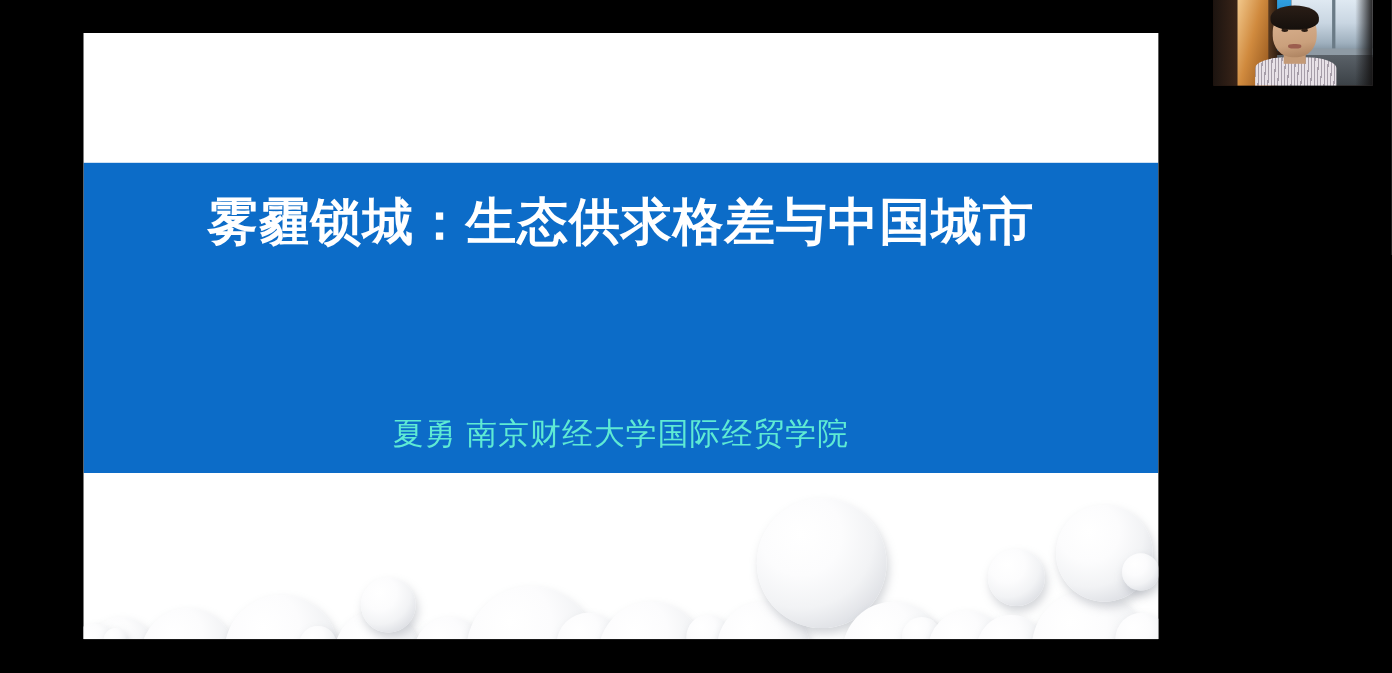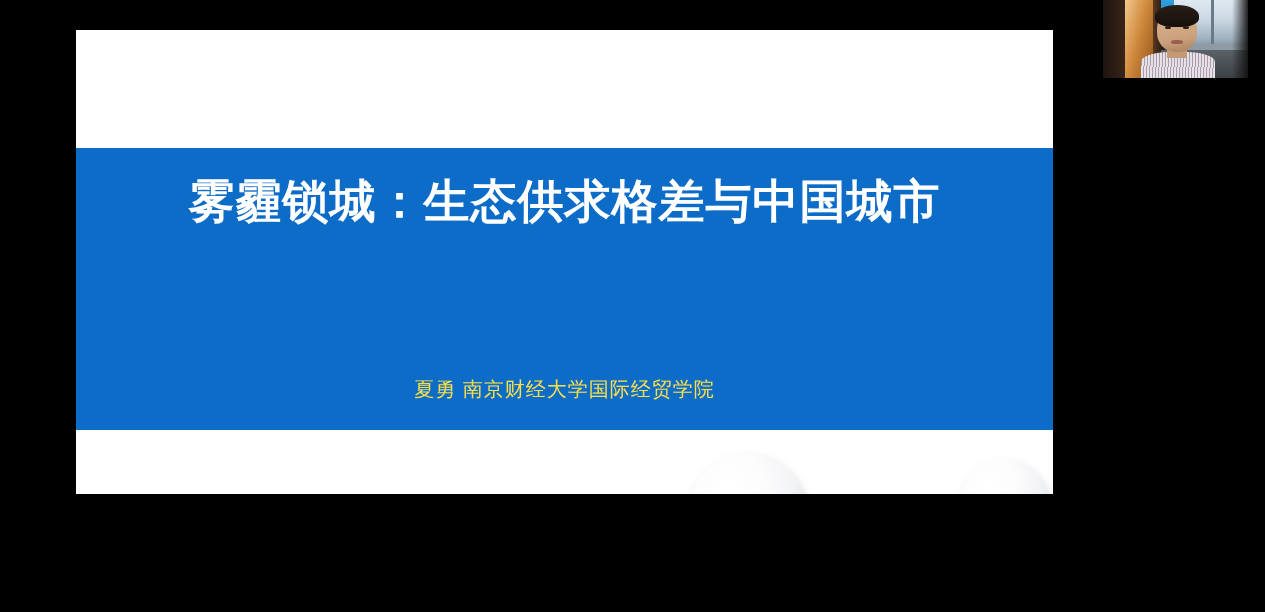--- a/index.html
+++ b/index.html
@@ -23,21 +23,21 @@
     height: 612px;
     background: #000000;
   }
 
   
   #slide {
     position: absolute;
     left: 76px;
     top: 30px;
     width: 977px;
-    height: 464px;
+    height: 551px;
     background: #ffffff;
     overflow: hidden;
   }
 
   
   .slide-top-white {
     position: absolute;
     left: 0; top: 0;
     width: 100%;
     height: 118px;
@@ -70,22 +70,22 @@
     letter-spacing: 1px;
     font-family: "Liberation Sans", "DejaVu Sans", sans-serif;
   }
 
   .slide-subtitle {
     margin: 0;
     position: absolute;
     left: 0;
     right: 0;
     top: 228px;
-    color: #fde047;
-    font-size: 20px;
+    color: #5eead4;
+    font-size: 28px;
     font-weight: normal;
     text-align: center;
     letter-spacing: 1px;
     font-family: "Liberation Sans", "DejaVu Sans", sans-serif;
   }
 
   
   .slide-bottom-white {
     position: absolute;
     left: 0;

